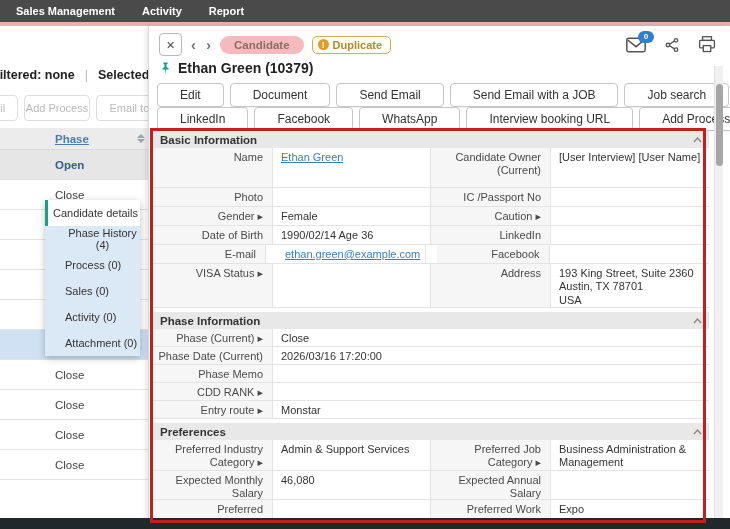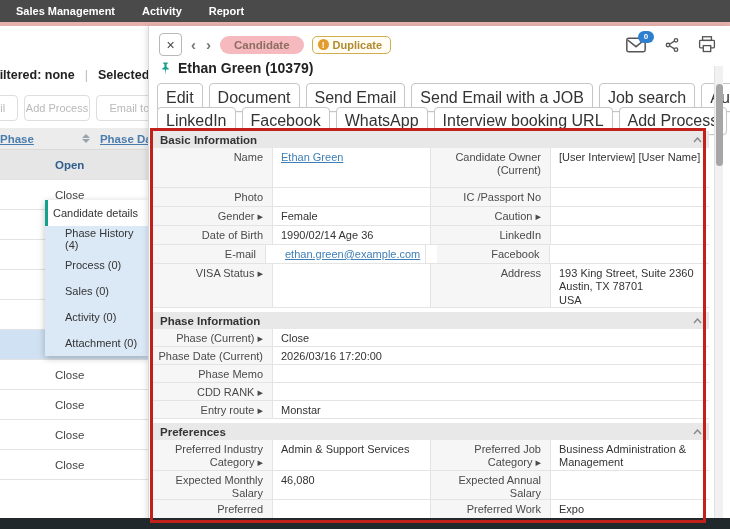--- a/index.html
+++ b/index.html
@@ -25,22 +25,22 @@
   .tri-up{width:0;height:0;border-left:4px solid transparent;border-right:4px solid transparent;
           border-bottom:4px solid #9aa4ad;}
   .tri-dn{width:0;height:0;border-left:4px solid transparent;border-right:4px solid transparent;
           border-top:4px solid #9aa4ad;}
   .trow{position:absolute;left:0;width:148px;height:30px;border-bottom:1px solid #e3e3e3;
         box-sizing:border-box;display:flex;align-items:center;background:#fff;}
   .trow .ph{margin-left:55px;font-size:11.5px;color:#444;}
   .trow.open{background:#e6e6e6;} .trow.open .ph{color:#2f5e8f;font-weight:bold;}
   .trow.sel{background:#cfe1f3;}
   
-  .ctxmenu{left:45px;top:200px;width:103px;background:#dbe9f7;z-index:4;
-           box-shadow:0 2px 7px rgba(0,0,0,.25);}
+  .ctxmenu{left:45px;top:200px;width:95px;background:#dbe9f7;z-index:4;
+           box-shadow:0 2px 7px rgba(0,0,0,.25);text-align:center;}
   .ctxmenu .mi{height:26px;display:flex;align-items:center;padding-left:20px;font-size:11px;color:#333;
                cursor:pointer;box-sizing:border-box;}
   .ctxmenu .mi.active{background:#fff;border-left:3px solid #14a08a;padding-left:5px;}
   
   .panel{left:148px;top:26px;width:582px;height:503px;background:#fff;z-index:10;
          border-left:1px solid #d8d8d8;box-shadow:-2px 0 5px rgba(0,0,0,.10);box-sizing:border-box;}
   .phead{position:absolute;left:10px;top:7px;right:14px;display:flex;align-items:center;gap:8px;}
   .closebtn{width:23px;height:23px;border:1px solid #b9b9b9;border-radius:4px;background:#fff;
             font-size:14px;color:#444;display:flex;align-items:center;justify-content:center;cursor:pointer;}
   .navarr{color:#777;font-size:15px;line-height:1;cursor:pointer;padding:0 1px;font-weight:bold;}
@@ -51,22 +51,22 @@
   .dup-i{width:11px;height:11px;border-radius:50%;background:#e39b2d;color:#fff;font-size:8.5px;
          font-weight:bold;display:flex;align-items:center;justify-content:center;}
   .hicons{margin-left:auto;display:flex;align-items:center;gap:18px;}
   .hicon{position:relative;cursor:pointer;display:flex;}
   .mailbadge{position:absolute;top:-6px;right:-8px;background:#2f7fd0;color:#fff;font-size:8px;
              min-width:12px;height:12px;border-radius:7px;display:flex;align-items:center;justify-content:center;
              padding:0 2px;font-weight:bold;}
   .ptitle{position:absolute;left:10px;top:34px;display:flex;align-items:center;gap:6px;}
   .ptitle .nm{font-size:14px;font-weight:bold;color:#222;}
   .btnrow{position:absolute;left:8px;display:flex;gap:6px;}
-  .abtn{border:1px solid #c6c6c6;border-radius:4px;background:#fff;color:#333;font-size:16px;
-        padding:4px 8px;white-space:nowrap;cursor:pointer;font-family:inherit;box-shadow:0 1px 1px rgba(0,0,0,.05);}
+  .abtn{border:1px solid #c6c6c6;border-radius:4px;background:#fff;color:#333;font-size:12px;
+        padding:4px 22px;white-space:nowrap;cursor:pointer;font-family:inherit;box-shadow:0 1px 1px rgba(0,0,0,.05);}
   
   .sections{position:absolute;left:4px;top:105px;width:556px;}
   .sec{margin-bottom:4px;}
   .sechead{height:17px;background:#e8e8e8;display:flex;align-items:center;padding:0 7px;
            font-size:11.5px;font-weight:bold;color:#333;}
   .sechead .chev{margin-left:auto;cursor:pointer;display:flex;}
   .frow{display:flex;border-bottom:1px solid #e4e4e4;box-sizing:border-box;}
   .lab{width:120px;background:#f6f6f6;color:#4a4a4a;font-size:11px;text-align:right;
        padding:3px 9px 2px 4px;box-sizing:border-box;border-right:1px solid #e4e4e4;line-height:1.22;}
   .val{width:158px;font-size:11px;color:#333;padding:3px 6px 2px 8px;box-sizing:border-box;
@@ -96,21 +96,21 @@
 <div class="abs filterbar">
   <span>Filtered: none</span>
   <span class="sep">|</span>
   <span>Selected: 0 items</span>
 </div>
 <button class="gbtn" style="left:-64px;width:82px;">Send Email</button>
 <button class="gbtn" style="left:24px;width:66px;">Add Process</button>
 <button class="gbtn" style="left:96px;width:120px;">Email to Candidate</button>
 
 <div class="abs thead">
-  <a class="collink" style="text-decoration:underline;">Phase</a>
+  <a class="collink" style="margin-left:55px;text-decoration:underline;">Phase</a>
   <span class="sorticon" style="margin-left:48px;">
     <span class="tri-up"></span>
       <span class="tri-dn"></span>
   </span>
   <a class="collink" style="margin-left:10px;">Phase Date</a>
 </div>
 
 <div class="trow open" style="top:150px;">
     <span class="ph">Open</span>
   </div>

